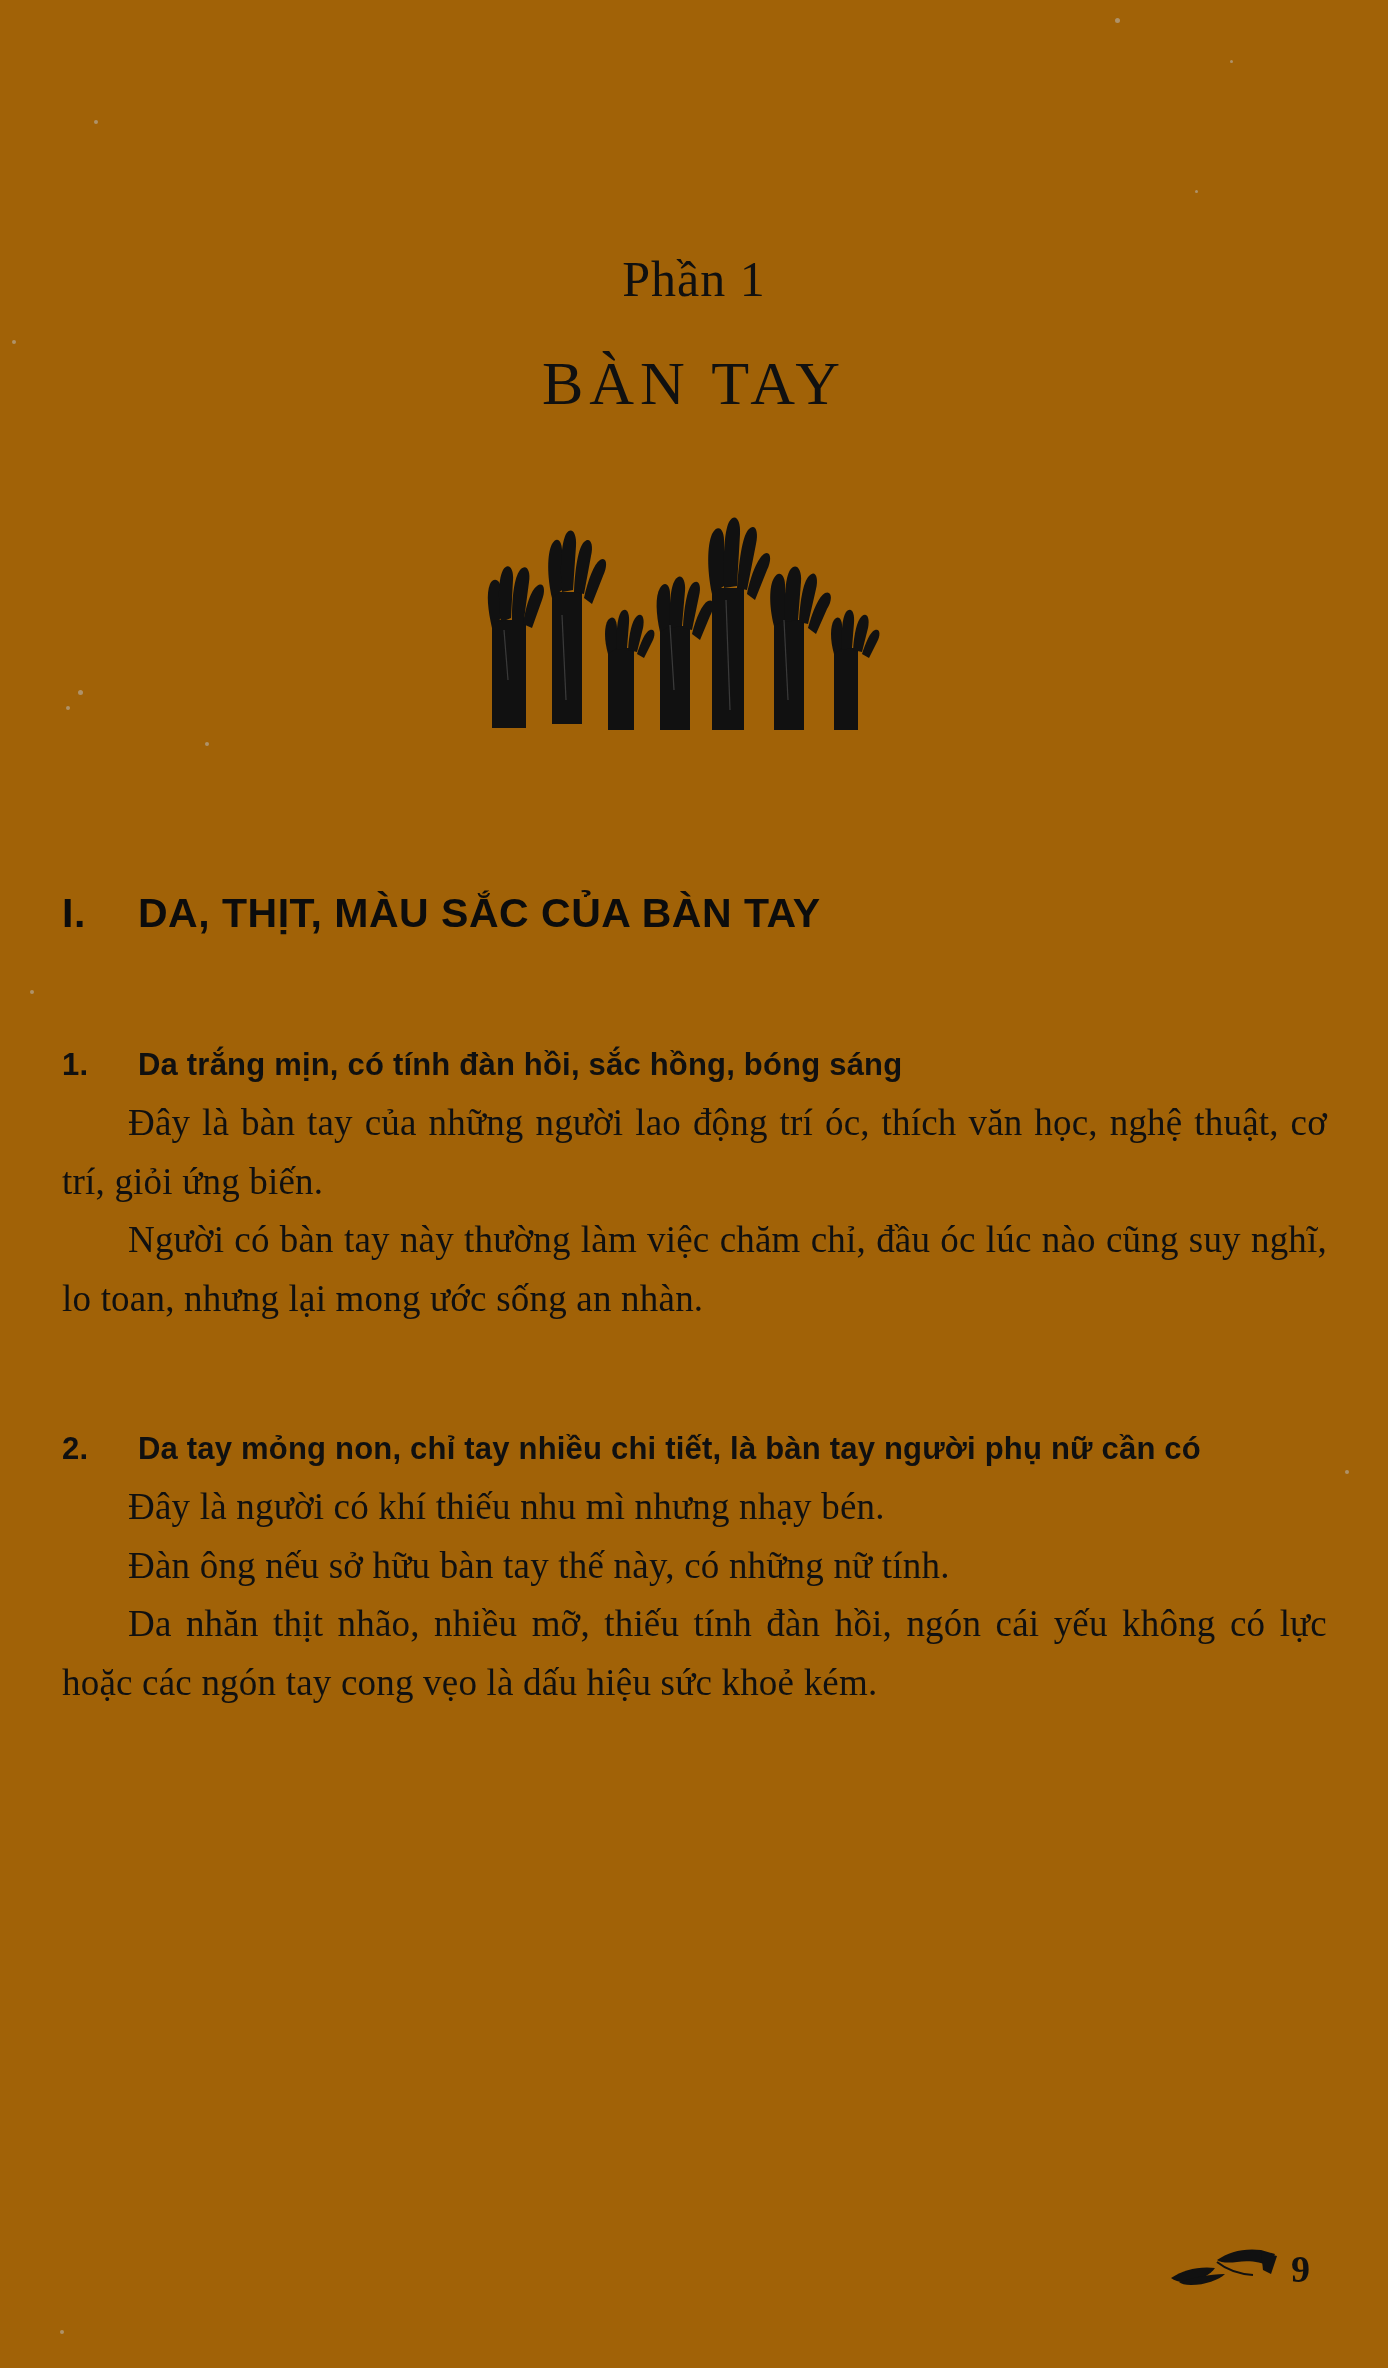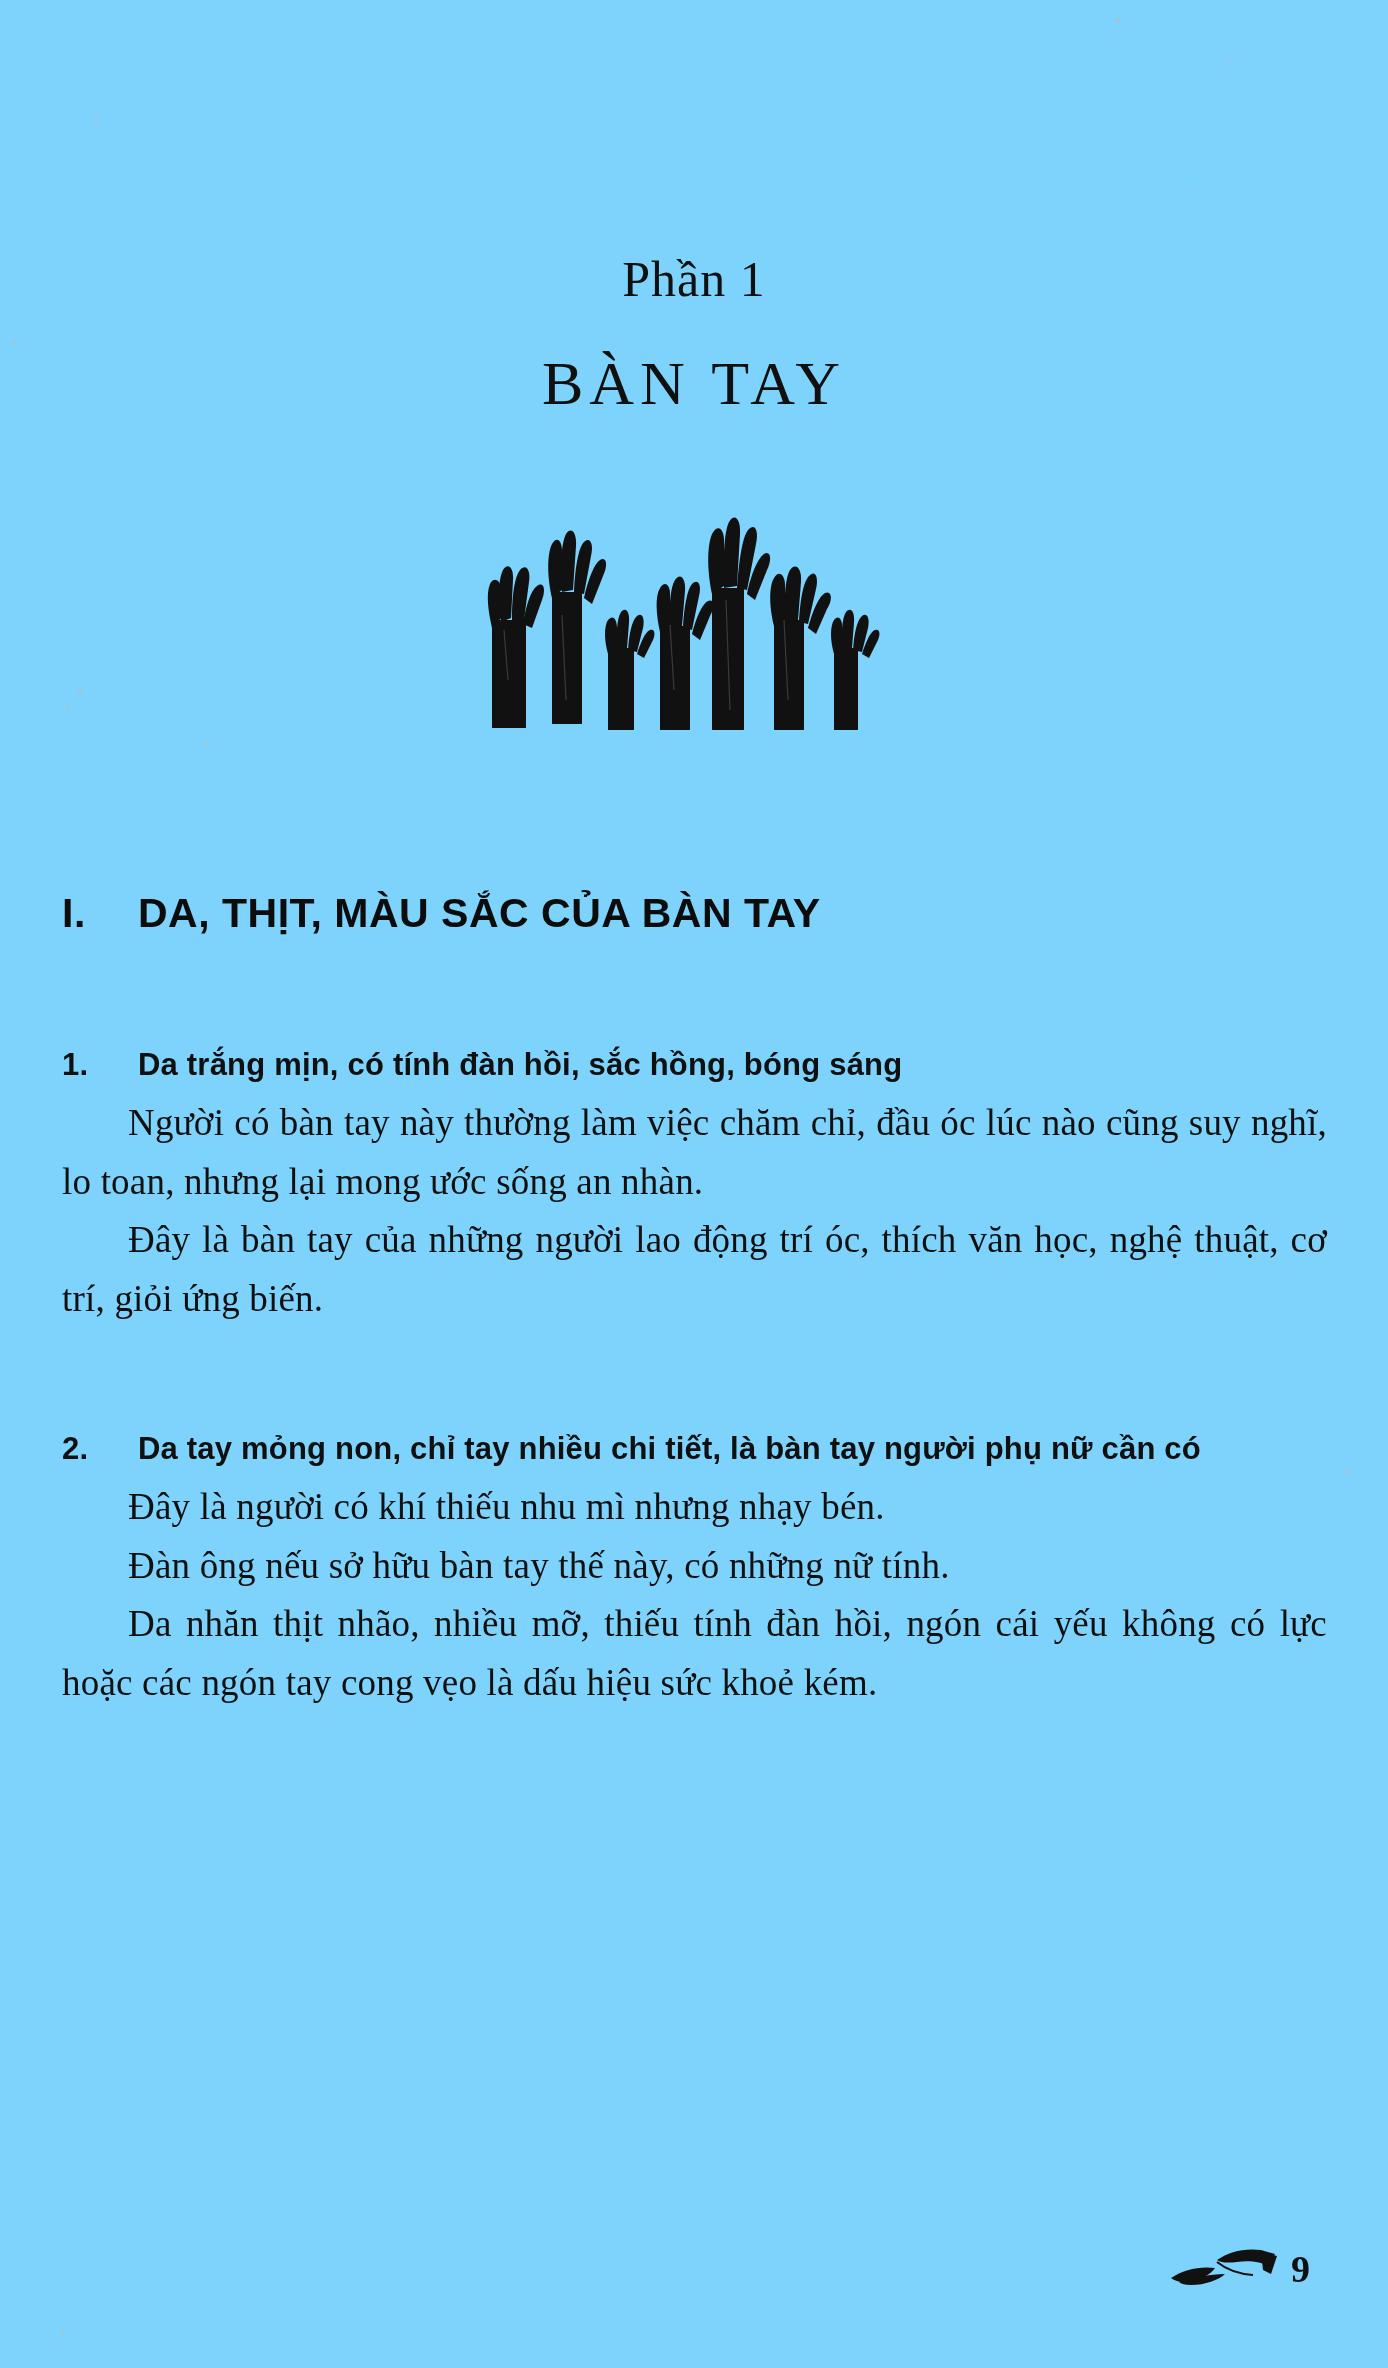--- a/index.html
+++ b/index.html
@@ -12,21 +12,21 @@
     height: 2368px;
     position: relative;
     font-family: "Liberation Serif", serif;
     color: #101010;
     overflow: hidden;
   }
 
   .page {
     position: absolute;
     inset: 0;
-    background: #7dd3fc;
+    background: #a16207;
   }
 
   
   .speck {
     position: absolute;
     background: #b9b9b9;
     border-radius: 50%;
     opacity: .55;
   }
 
@@ -227,22 +227,22 @@
   <div class="section-heading">
     <span class="num">I.</span><span>DA, THỊT, MÀU SẮC CỦA BÀN TAY</span>
   </div>
 
   <div class="body-area">
 
     <div class="item">
       <p class="item-title">
         <span class="inum">1.</span><span>Da trắng mịn, có tính đàn hồi, sắc hồng, bóng sáng</span>
       </p>
+      <p class="para">Đây là bàn tay của những người lao động trí óc, thích văn học, nghệ thuật, cơ trí, giỏi ứng biến.</p>
       <p class="para">Người có bàn tay này thường làm việc chăm chỉ, đầu óc lúc nào cũng suy nghĩ, lo toan, nhưng lại mong ước sống an nhàn.</p>
-      <p class="para">Đây là bàn tay của những người lao động trí óc, thích văn học, nghệ thuật, cơ trí, giỏi ứng biến.</p>
     </div>
 
     <div class="gap-lg"></div>
 
     <div class="item">
       <p class="item-title">
         <span class="inum">2.</span><span>Da tay mỏng non, chỉ tay nhiều chi tiết, là bàn tay người phụ nữ cần có</span>
       </p>
       <p class="para">Đây là người có khí thiếu nhu mì nhưng nhạy bén.</p>
       <p class="para">Đàn ông nếu sở hữu bàn tay thế này, có những nữ tính.</p>

